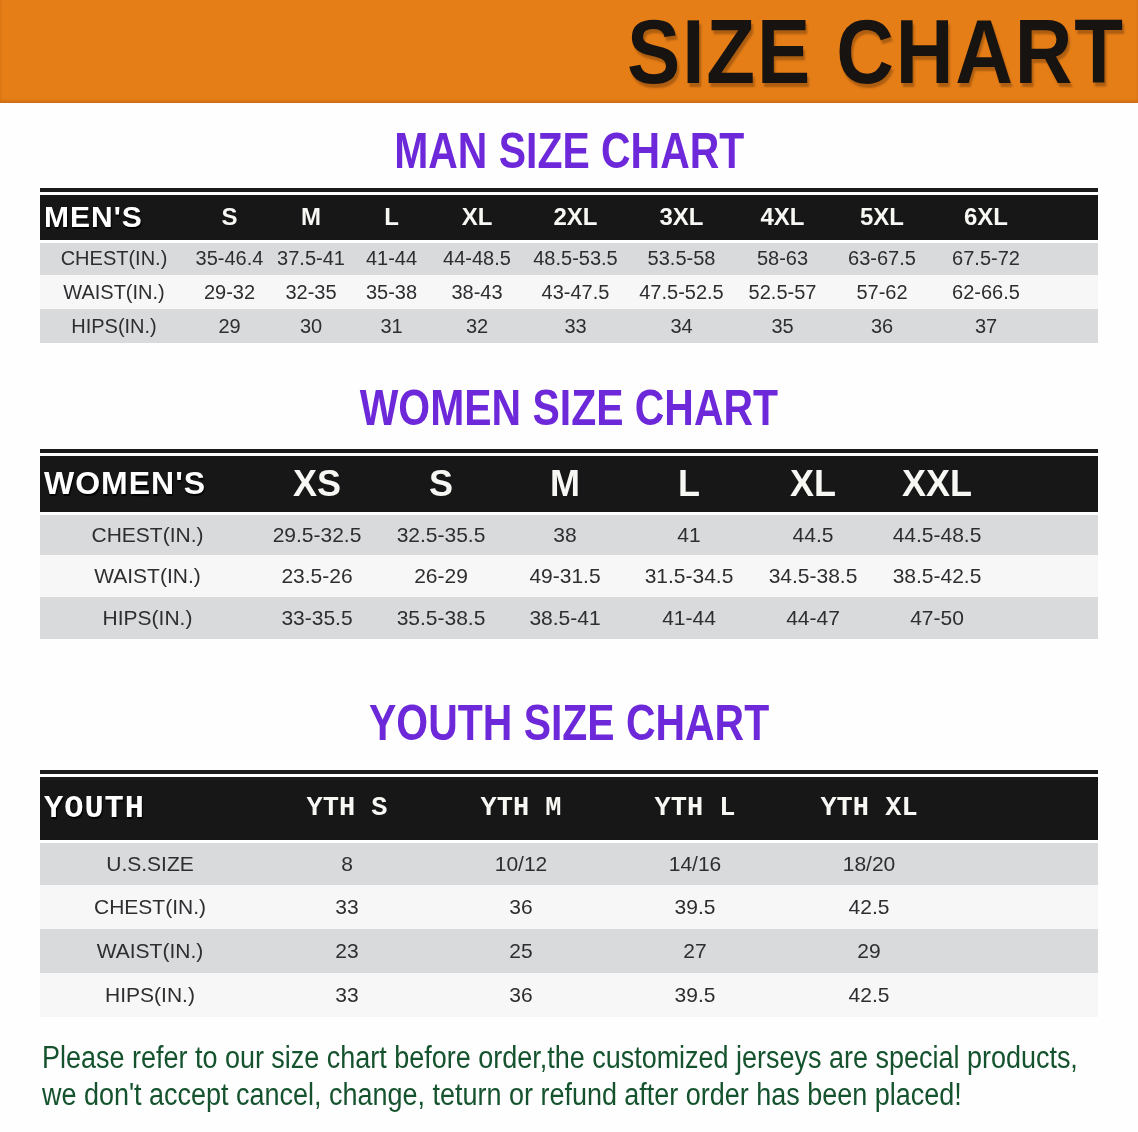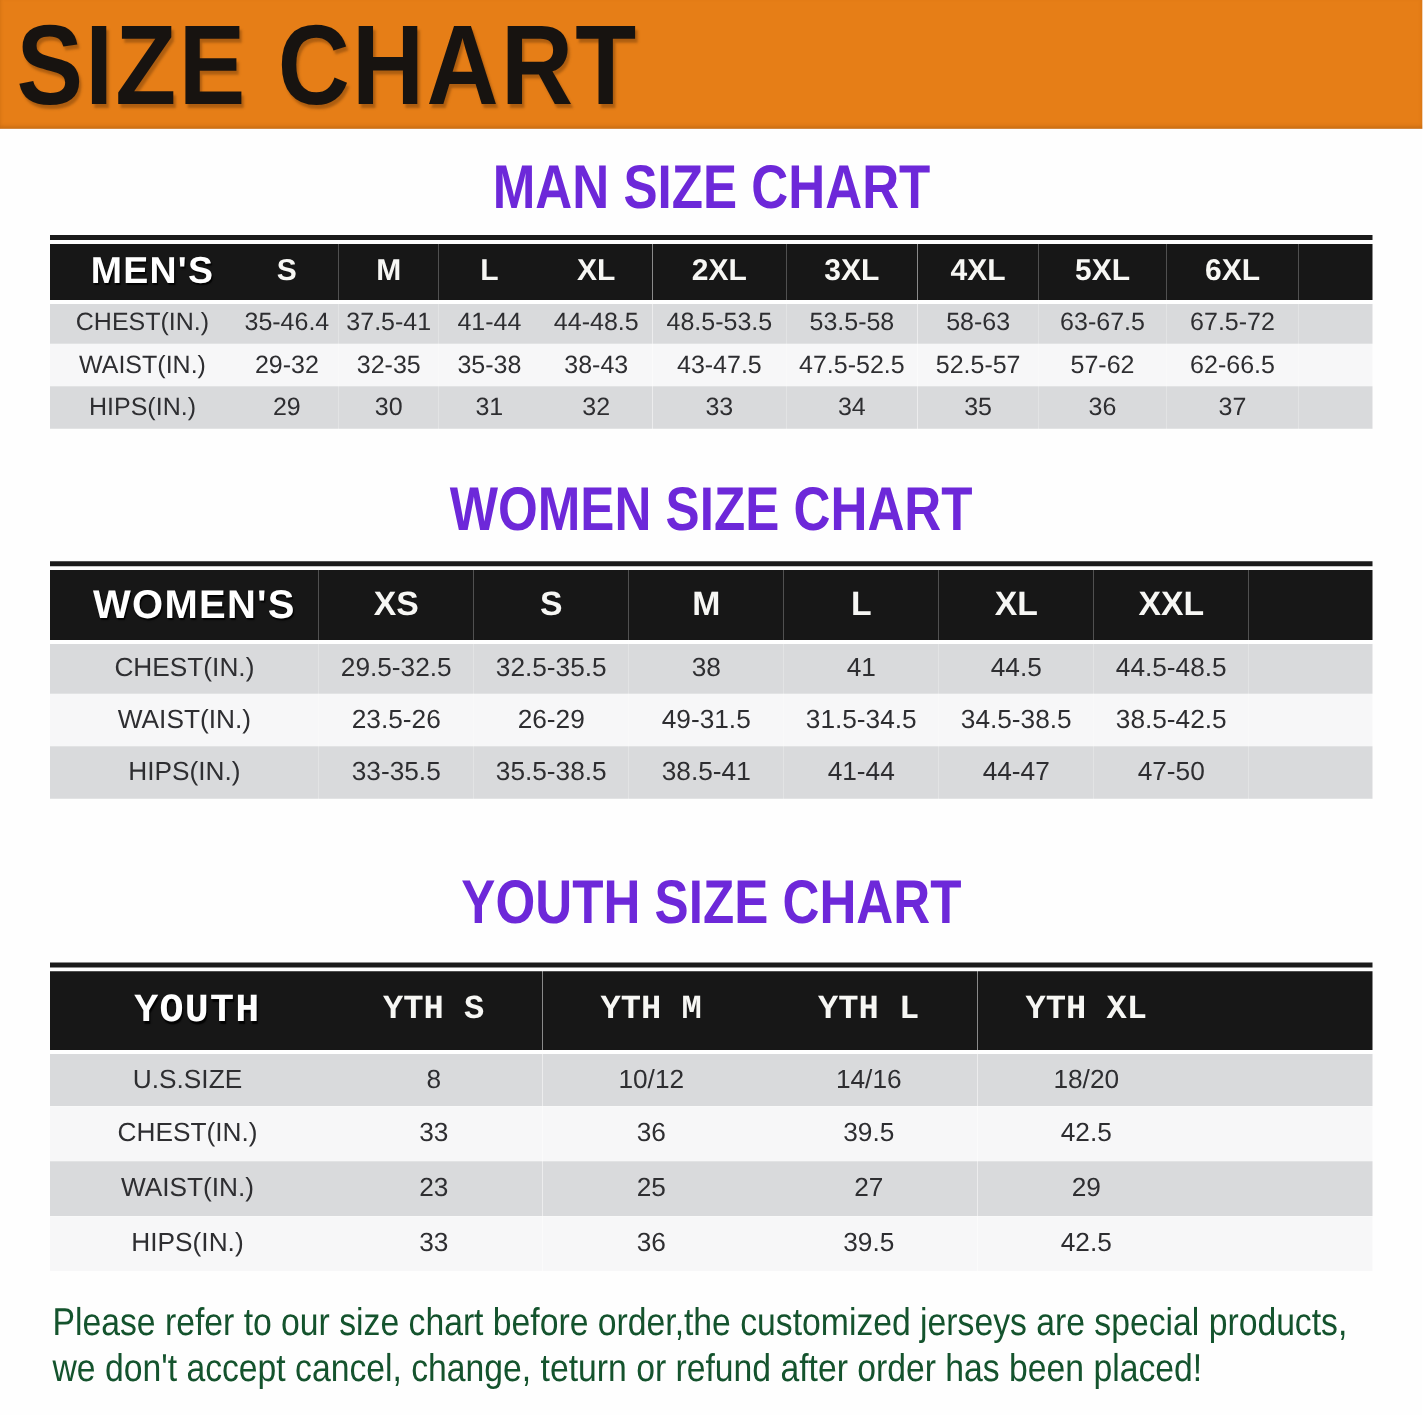--- a/index.html
+++ b/index.html
@@ -8,21 +8,21 @@
     width:1138px; height:1132px;
     font-family:"Liberation Sans", sans-serif;
     overflow:hidden;
     position:relative;
   }
   .page { width:1138px; height:1132px; background:#fefefe; }
 
   
   .banner {
     height:103px; background:#e67e17;
-    display:flex; align-items:center; justify-content:flex-start;
+    display:flex; align-items:center; justify-content:flex-end;
     box-shadow: inset 0 -2px 3px rgba(120,60,0,0.25);
   }
   .banner h1 {
     font-size:84px; font-weight:800; color:#171310;
     letter-spacing:2px; line-height:1;
     transform:scale(0.95,1.08); transform-origin:center;
     text-shadow:2px 3px 2px rgba(70,35,5,0.35);
     white-space:nowrap;
   }
 
@@ -49,35 +49,35 @@
 
   table {
     border-collapse:collapse; table-layout:fixed; width:1058px;
     color:#2e2e31;
   }
   thead th {
     background:#171717; color:#f7f7f4; font-weight:bold;
     border-bottom:3px solid #fff; white-space:nowrap; overflow:hidden;
   }
   th.tbl-label {
-    text-align:center; padding-left:16px; letter-spacing:1px;
+    text-align:left; padding-left:4px; letter-spacing:1px;
     font-weight:800; color:#ffffff;
     text-shadow:1px 2px 1px rgba(0,0,0,0.9);
   }
   tbody td { text-align:center; white-space:nowrap; overflow:hidden; }
   tr.r-gray  td { background:#d9dadc; }
   tr.r-white td { background:#f7f7f8; }
 
   
   .men thead th { height:46px; font-size:24px; }
   .men th.tbl-label { font-size:30px; }
   .men tbody td { height:34px; font-size:20px; }
 
   
-  .women thead th { height:57px; font-size:27px; }
+  .women thead th { height:57px; font-size:36px; }
   .women th.tbl-label { font-size:32px; }
   .women tbody td { height:42px; font-size:21px; }
 
   
   .youth thead th { height:64px; font-size:27px;font-family:Liberation Mono, monospace; }
   .youth th.tbl-label { font-size:32px; }
   .youth tbody td { height:44px; font-size:21px; }
 
   
   .disclaimer { margin:22px 0 0 42px; color:#14532d; }

